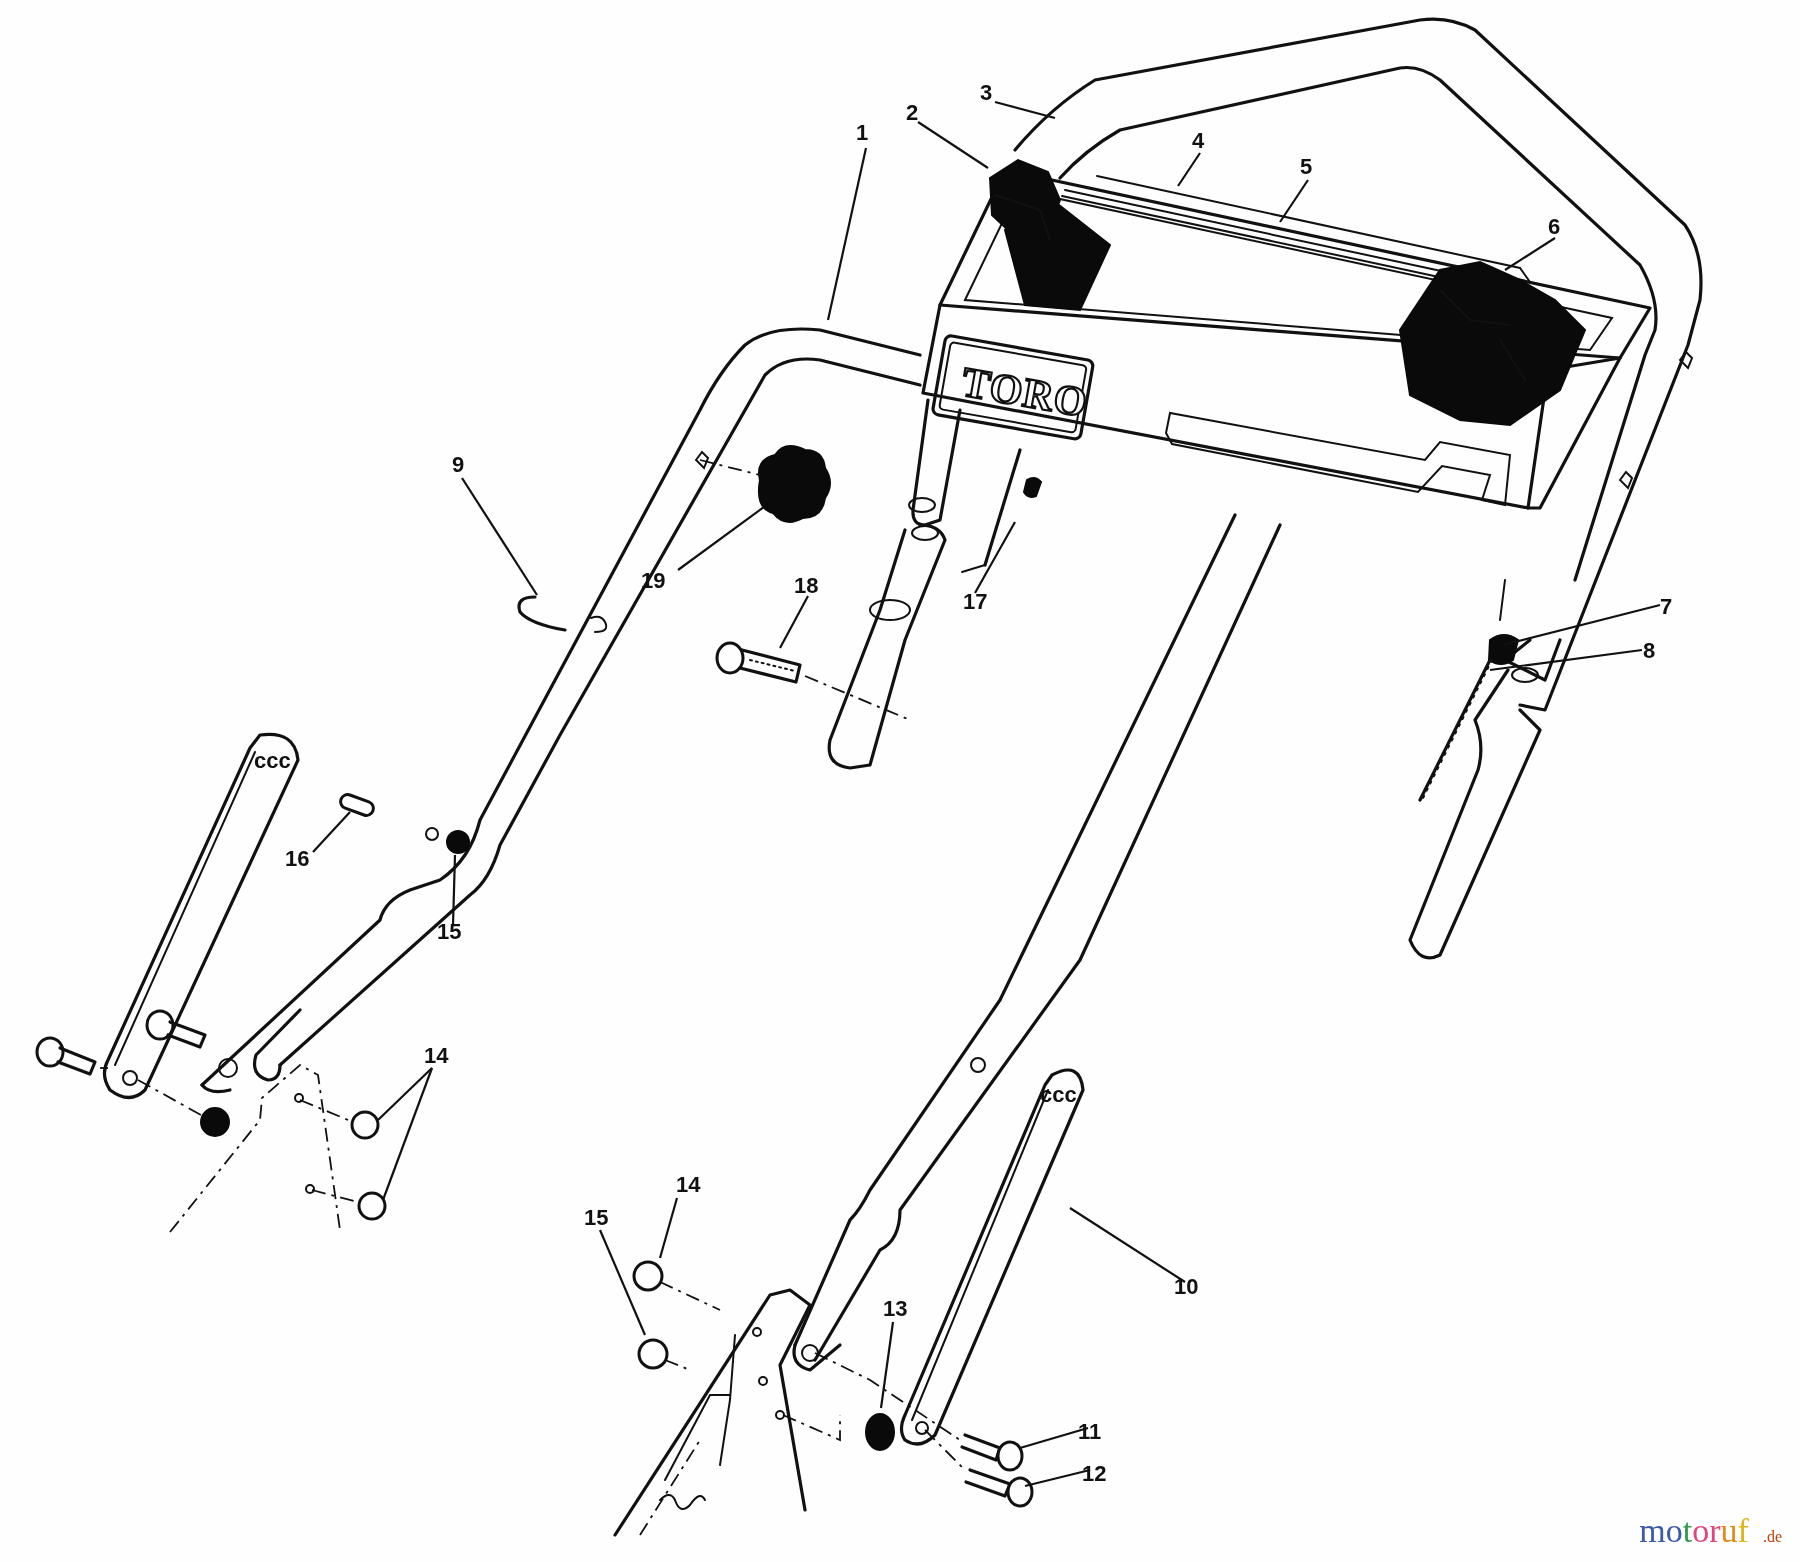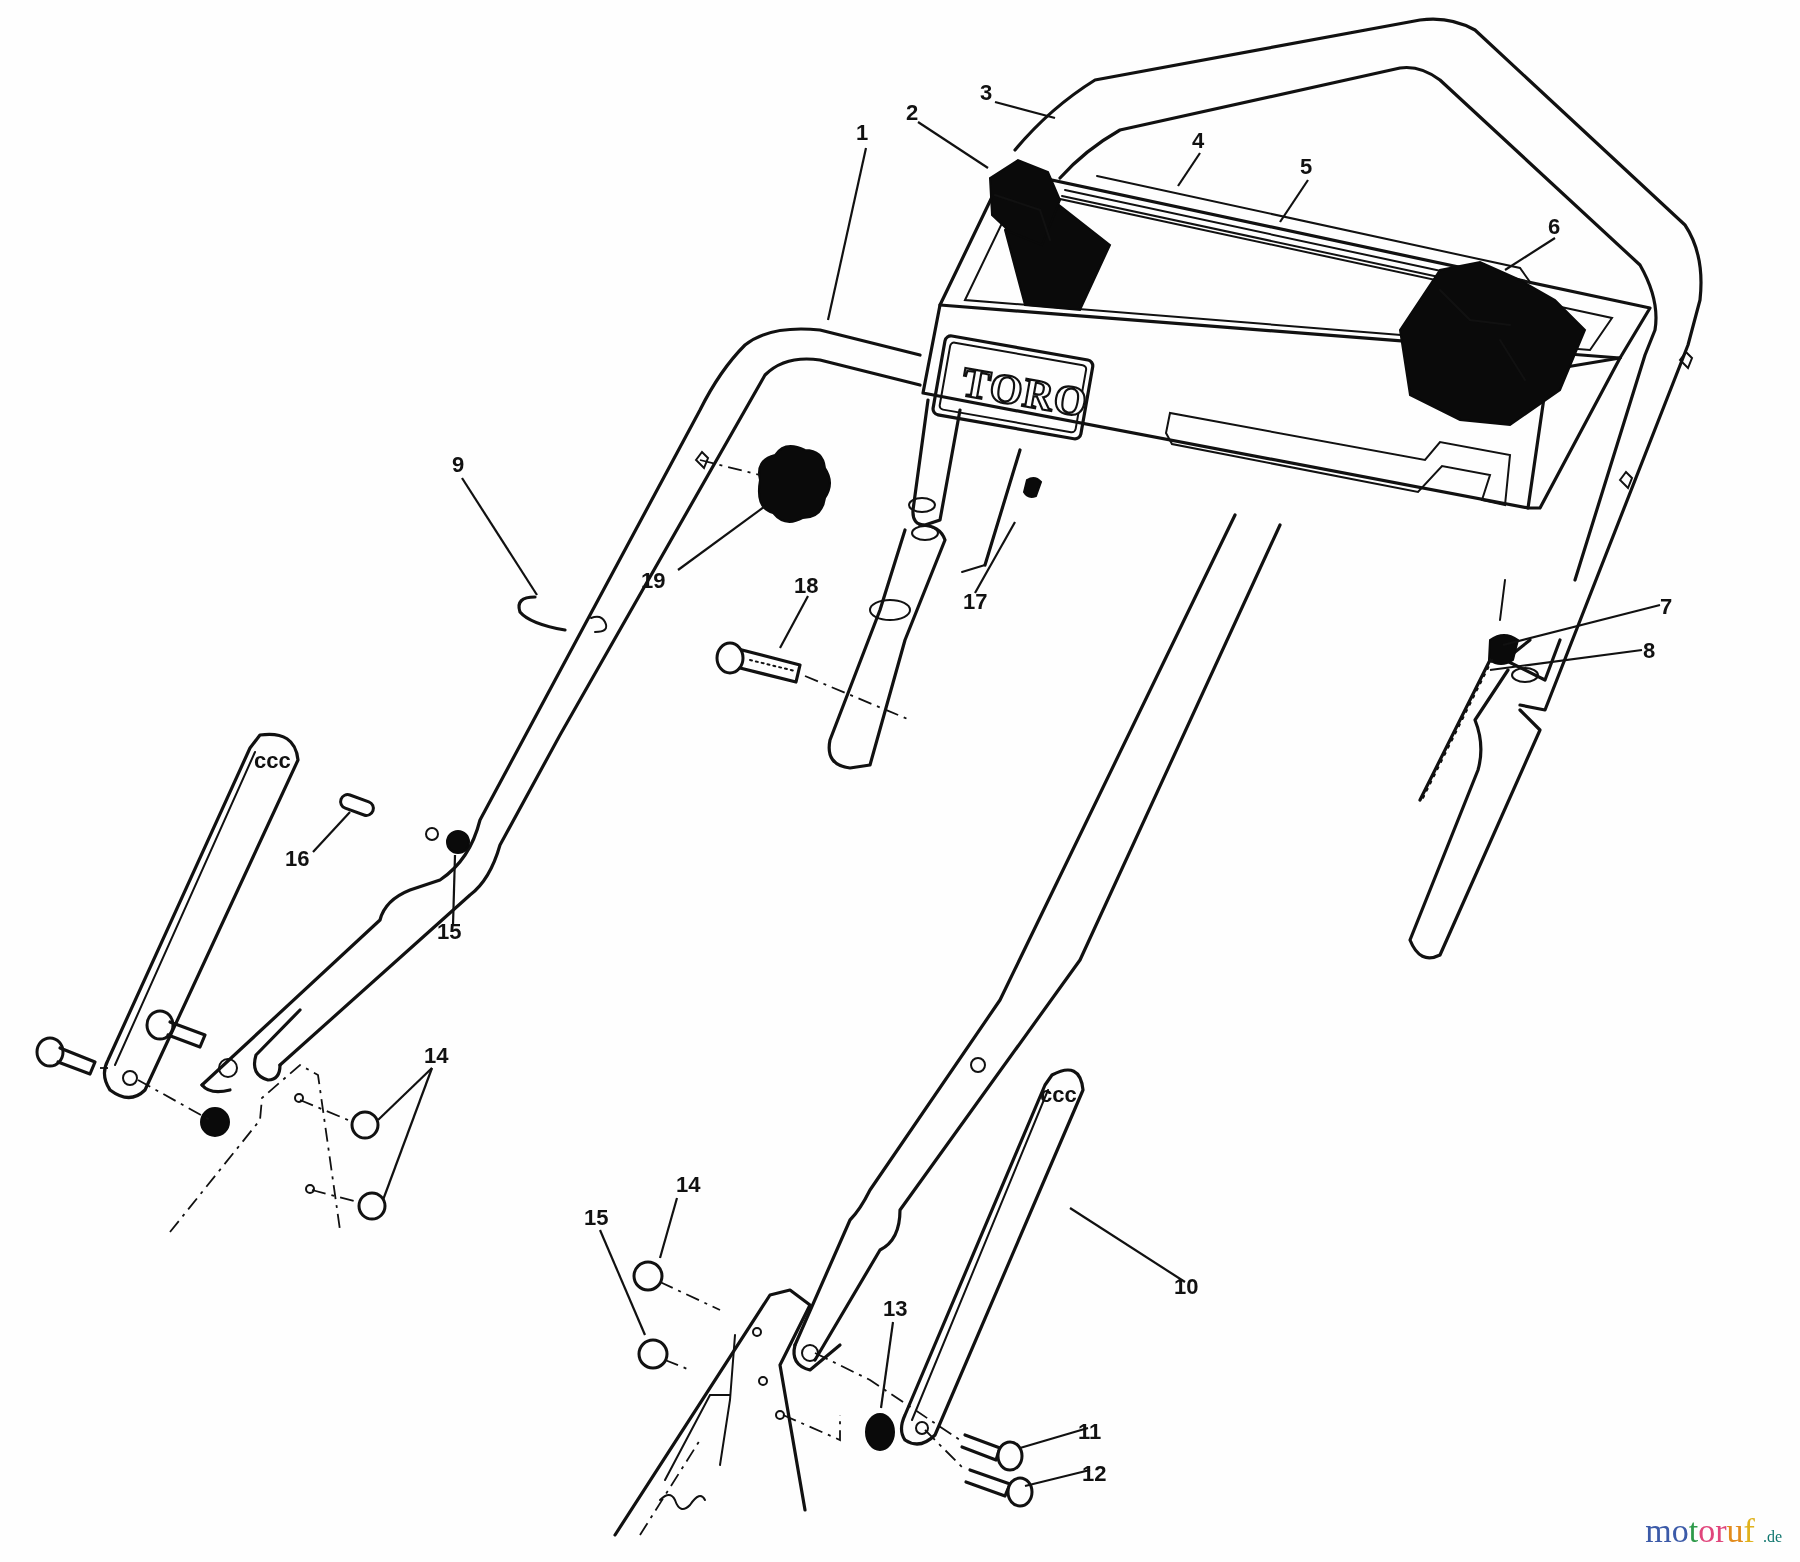--- a/index.html
+++ b/index.html
@@ -8,21 +8,21 @@
   .ln { fill: none; stroke: #111; stroke-width: 3.2; stroke-linecap: round; stroke-linejoin: round; }
   .thin { fill: none; stroke: #111; stroke-width: 2; stroke-linecap: round; }
   .dash { fill: none; stroke: #111; stroke-width: 1.8; stroke-dasharray: 14 6 3 6; }
   .leader { fill: none; stroke: #111; stroke-width: 2.2; }
   .solid { fill: #0a0a0a; stroke: #0a0a0a; stroke-width: 2; }
   .white { fill: #fefefe; stroke: #111; stroke-width: 3; }
   .callout { font-family: "Liberation Sans", sans-serif; font-weight: bold; font-size: 22px; fill: #111; }
   .toro { font-family: "Liberation Serif", serif; font-weight: bold; font-size: 42px; fill: #fefefe; stroke: #111; stroke-width: 2.2; letter-spacing: 1px; }
   .watermark { position: absolute; right: 18px; bottom: 12px; font-family: "Liberation Serif", serif; font-size: 34px; letter-spacing: 0; }
   .watermark span { display: inline-block; }
-  .watermark .tld { font-size: 16px; color: #0f766e; margin-left: 8px; }
+  .watermark .tld { font-size: 16px; color: #c2410c; margin-left: 14px; }
 </style>
 </head>
 <body>
 
 <svg id="diagram" viewBox="0 0 1800 1562" xmlns="http://www.w3.org/2000/svg">
 
   <g>
     <path class="ln" d="M1015,150 Q1050,108 1095,80 L1420,20 Q1450,16 1475,30 L1685,225 Q1705,255 1700,300 L1688,345 L1545,710 L1520,705"></path>
     <path class="ln" d="M1060,178 Q1085,150 1120,130 L1400,68 Q1420,65 1440,80 L1640,265 Q1660,300 1655,330 L1645,355 L1575,580"></path>
 

